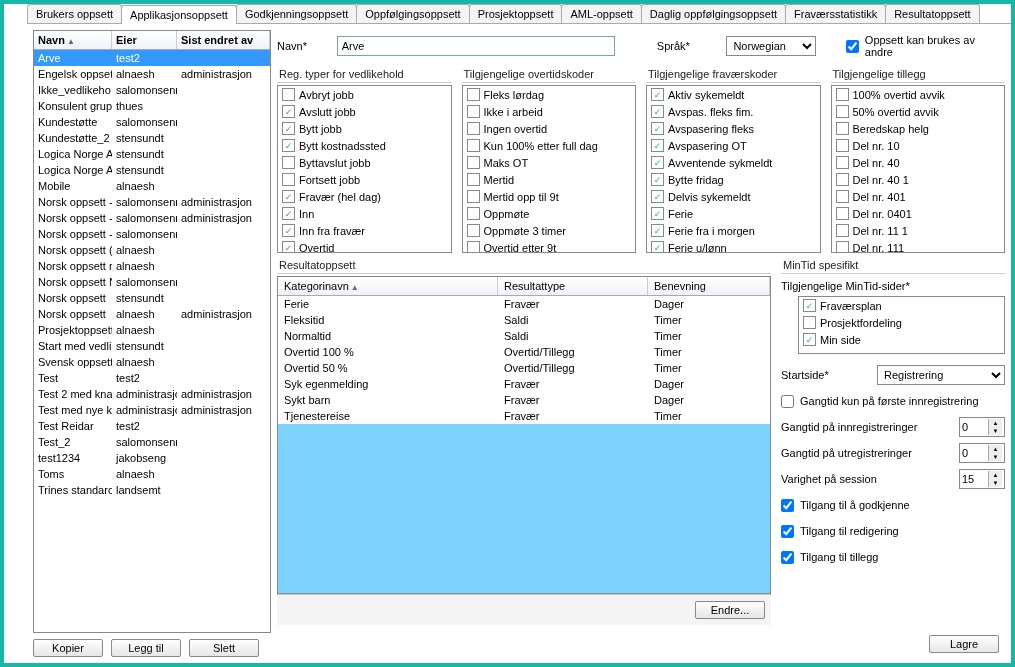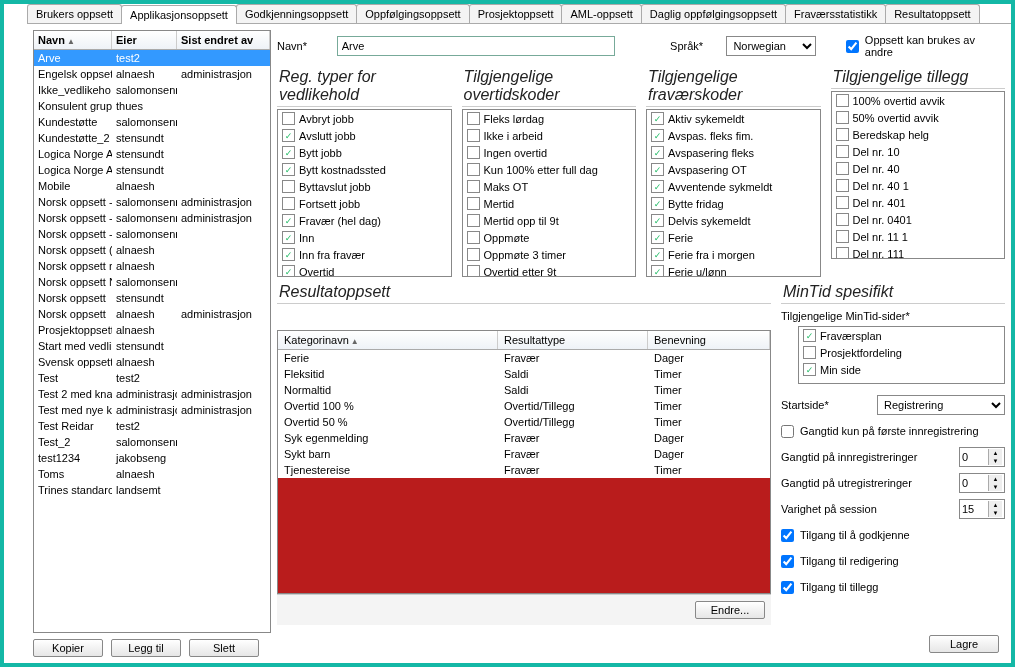--- a/index.html
+++ b/index.html
@@ -23,28 +23,28 @@
 .left-buttons { display: flex; gap: 8px; margin-top: 6px; }
 .btn { border: 1px solid #888; background: linear-gradient(#fff,#e6e6e6); padding: 2px 0; width: 70px; text-align: center; cursor: pointer; border-radius: 2px; }
 .right-panel { flex: 1; display: flex; flex-direction: column; gap: 6px; overflow: hidden; }
 .top-row { display: flex; align-items: center; gap: 10px; padding: 4px 0; }
 .label { white-space: nowrap; }
 .text-input { border: 1px solid #7a9; padding: 2px 4px; height: 20px; }
 .select { border: 1px solid #888; padding: 1px 2px; height: 20px; background: #fff; }
 .checkbox { width: 13px; height: 13px; }
 .list-group { display: flex; gap: 10px; }
 .list-box { flex: 1; display: flex; flex-direction: column; }
-.group-title { font-size: 16px; margin-bottom: 2px; padding-left: 2px; color: #222; border-bottom: 1px solid #ccc; padding-bottom: 2px; font-style: italic; }
+.group-title { font-size: 11px; margin-bottom: 2px; padding-left: 2px; color: #222; border-bottom: 1px solid #ccc; padding-bottom: 2px; }
 .list-wrap { border: 1px solid #888; height: 168px; overflow-y: scroll; background: #fff; }
 .list-item { display: flex; align-items: center; padding: 1px 4px; gap: 4px; height: 17px; }
 .check { width: 13px; height: 13px; border: 1px solid #888; background: #fff; display: inline-flex; align-items: center; justify-content: center; font-size: 9px; color: #2b6; }
 .check.on::after { content: "✓"; }
 .lower { display: flex; gap: 10px; flex: 1; overflow: hidden; }
 .result-box { flex: 1; display: flex; flex-direction: column; border: 0; }
-.result-table-wrap { border: 1px solid #888; flex: 1; background: #b91c1c; display: flex; flex-direction: column; overflow: hidden; margin-top: 24px; }
+.result-table-wrap { border: 1px solid #888; flex: 1; background: #7dd3fc; display: flex; flex-direction: column; overflow: hidden; }
 .result-header { display: flex; background: linear-gradient(#fff,#eef2f7); border-bottom: 1px solid #aaa; }
 .result-header div { padding: 3px 6px; border-right: 1px solid #ccc; }
 .rc1 { width: 220px; } .rc2 { width: 150px; } .rc3 { flex: 1; }
 .result-rows { background: #fff; }
 .result-row { display: flex; height: 16px; align-items: center; }
 .result-row div { padding: 1px 6px; overflow: hidden; white-space: nowrap; }
 .result-footer { padding: 6px; display: flex; justify-content: flex-end; border-top:1px solid #ccc; background:#f4f4f4; }
 .mintid-box { width: 224px; display: flex; flex-direction: column; gap: 4px; }
 .mini-list { border: 1px solid #888; height: 58px; overflow-y: scroll; background: #fff; margin-left: 17px; }
 .field-row { display: flex; align-items: center; gap: 6px; min-height: 22px; }
@@ -225,21 +225,21 @@
         <div class="btn">Kopier</div>
         <div class="btn">Legg til</div>
         <div class="btn">Slett</div>
       </div>
     </div>
 
     <div class="right-panel">
       <div class="top-row">
         <span class="label" style="width:50px;">Navn*</span>
         <input class="text-input" style="width: 280px;" value="Arve">
-        <span class="label" style="margin-left:32px;width:60px;text-align:center;">Språk*</span>
+        <span class="label" style="margin-left:32px;width:60px;">Språk*</span>
         <select class="select" style="width:90px;"><option>Norwegian</option></select>
         <label class="field-row" style="margin-left:20px;">
           <input type="checkbox" class="checkbox" checked="" style="">
           <span>Oppsett kan brukes av andre</span>
         </label>
       </div>
 
       <div class="list-group" id="list-group">
           <div class="list-box">
             <div class="group-title">Reg. typer for vedlikehold</div>

